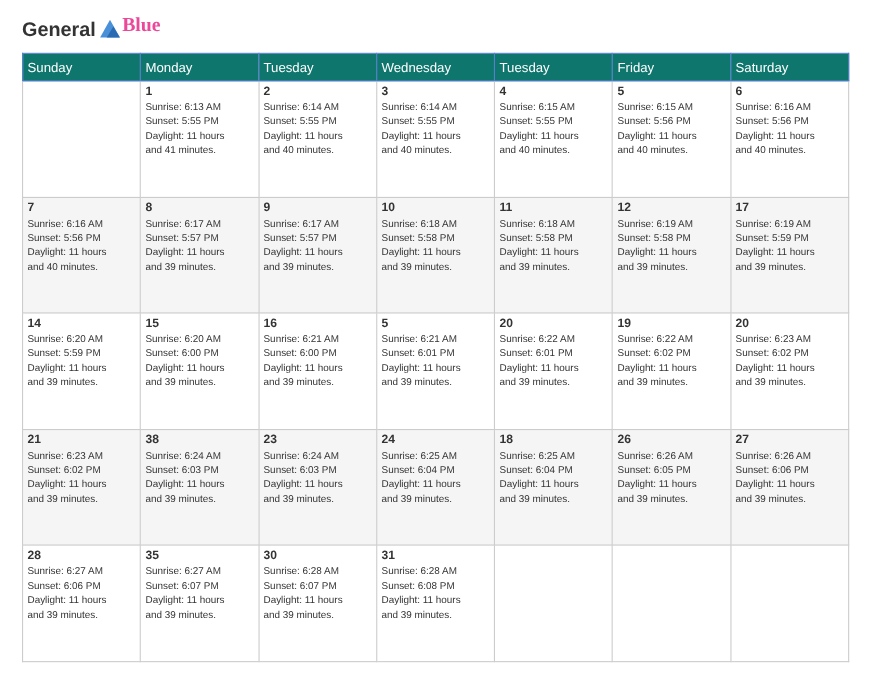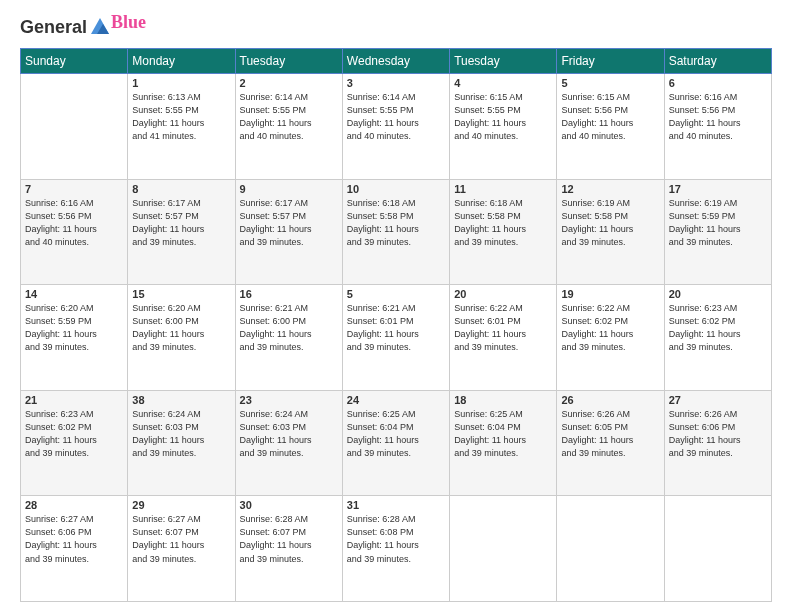--- a/index.html
+++ b/index.html
@@ -336,21 +336,21 @@
         </tr>
         <tr>
           <td>
             <span class="day-num">28</span>
             <div class="day-info" style="white-space: pre-line;">Sunrise: 6:27 AM
 Sunset: 6:06 PM
 Daylight: 11 hours
 and 39 minutes.</div>
           </td>
           <td>
-            <span class="day-num">29</span>
+            <span class="day-num">35</span>
             <div class="day-info" style="white-space: pre-line;">Sunrise: 6:27 AM
 Sunset: 6:07 PM
 Daylight: 11 hours
 and 39 minutes.</div>
           </td>
           <td>
             <span class="day-num">30</span>
             <div class="day-info" style="white-space: pre-line;">Sunrise: 6:28 AM
 Sunset: 6:07 PM
 Daylight: 11 hours

